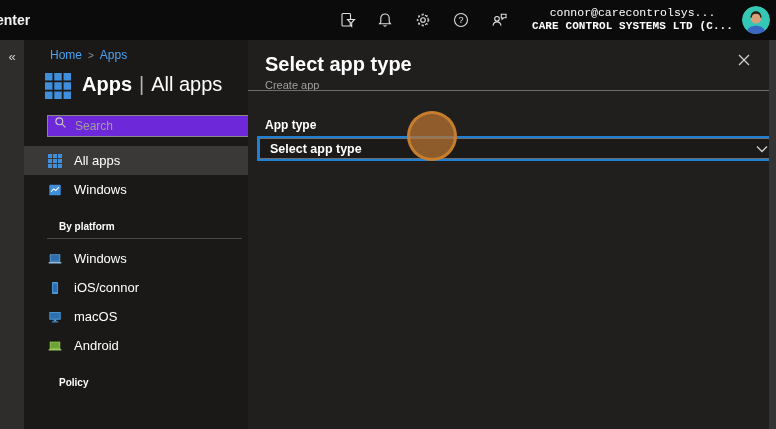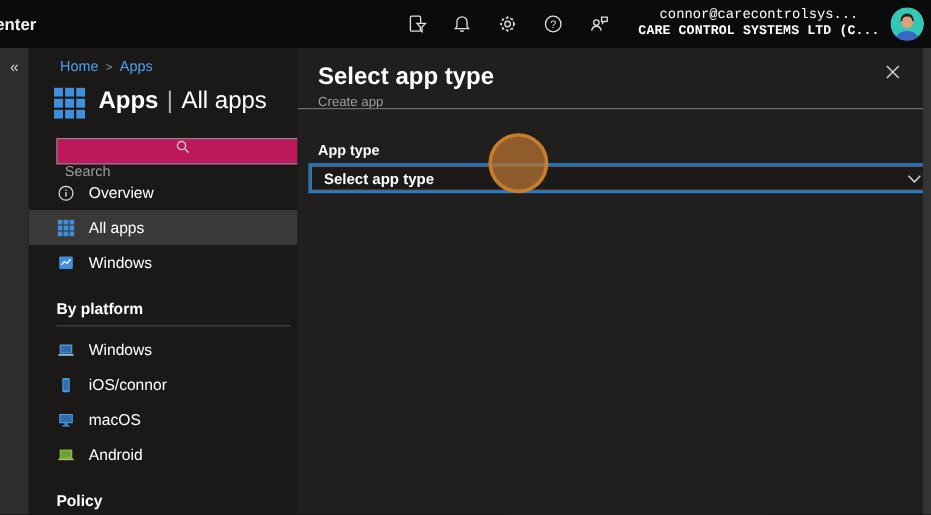--- a/index.html
+++ b/index.html
@@ -27,29 +27,29 @@
   .sidebar{width:224px;background:#1a1918;flex:0 0 auto;padding-top:5px;overflow:hidden;}
   .breadcrumb{padding:3px 0 0 26px;font-size:12px;white-space:nowrap;}
   .crumb{color:#4ca2f0;text-decoration:none;cursor:pointer;}
   .crumb-sep{color:#8f8f8f;font-size:10px;margin:0 6px;}
   .title-row{display:flex;align-items:flex-start;gap:11px;padding:11px 0 0 21px;}
   .grid-icon-lg{width:26px;height:26px;flex:0 0 auto;}
   .page-title{font-size:20px;white-space:nowrap;}
   .page-title .bold{font-weight:700;}
   .page-title .sep{color:#b5b5b5;margin:0 7px;font-weight:300;}
   .search-box{margin:16px 0 9px 23px;width:196px;height:20px;border:1px solid #8a8886;
-              display:flex;align-items:center;padding:0 6px;gap:6px;background:#be185d;flex-direction:column;}
+              display:flex;padding:0 6px;gap:6px;background:#6d28d9;}
   .search-box svg{flex:0 0 auto;}
   .search-box input{background:transparent;border:none;outline:none;color:#d8d8d8;font-size:12px;width:100%;
                     font-family:"Liberation Sans",sans-serif;}
   .search-box input::placeholder{color:#a19f9d;}
   .nav-item{height:29px;display:flex;align-items:center;gap:12px;padding-left:24px;font-size:13px;cursor:pointer;}
   .nav-item.selected{background:#3a3938;}
   .nav-item svg{width:14px;height:14px;flex:0 0 auto;}
-  .section-header{font-size:13px;font-weight:700;padding:17px 0 6px 23px;color:#ffffff;}
+  .section-header{font-size:10px;font-weight:700;padding:17px 0 6px 23px;color:#ffffff;margin-left:12px;}
   .section-divider{border:none;border-top:1px solid #484644;margin:0 6px 5px 23px;}
 
   
   .panel{flex:1;background:#201f1e;position:relative;padding:10px 0 0 17px;}
   .panel-title{font-size:20px;font-weight:700;margin:3px 0 3px 0;}
   .panel-sub{font-size:11px;color:#a19f9d;}
   .panel-close{position:absolute;top:11px;right:26px;background:none;border:none;cursor:pointer;padding:2px;}
   .panel-divider{position:absolute;left:0;right:0;top:50px;border:none;border-top:1px solid #6e6e6e;margin:0;}
   .form{margin-top:27px;}
   .field-label{font-size:12px;font-weight:700;margin:0 0 6px 0;}
@@ -158,28 +158,20 @@
       </div>
 
       <div class="search-box">
         <svg width="13" height="13" viewBox="0 0 16 16" fill="none" stroke="#c8c8c8" stroke-width="1.4">
           <circle cx="6.5" cy="6.5" r="4.2"></circle>
             <line x1="9.7" y1="9.7" x2="14" y2="14"></line>
         </svg>
         <input type="text" placeholder="Search" style="">
       </div>
 
-      <div class="nav-item">
-        <svg viewBox="0 0 16 16">
-          <circle cx="8" cy="8" r="6.6" fill="none" stroke="#dcdcdc" stroke-width="1.2"></circle>
-          <rect x="7.35" y="7" width="1.3" height="4.2" fill="#dcdcdc"></rect>
-          <rect x="7.35" y="4.4" width="1.3" height="1.3" fill="#dcdcdc"></rect>
-        </svg>
-        <span>Overview</span>
-      </div>
 
       <div class="nav-item selected">
         <svg viewBox="0 0 16 16">
           <g fill="#3f8fdc">
             <rect x="0" y="0" width="4.6" height="4.6"></rect>
               <rect x="5.7" y="0" width="4.6" height="4.6"></rect>
               <rect x="11.4" y="0" width="4.6" height="4.6"></rect>
             <rect x="0" y="5.7" width="4.6" height="4.6"></rect>
               <rect x="5.7" y="5.7" width="4.6" height="4.6"></rect>
               <rect x="11.4" y="5.7" width="4.6" height="4.6"></rect>

